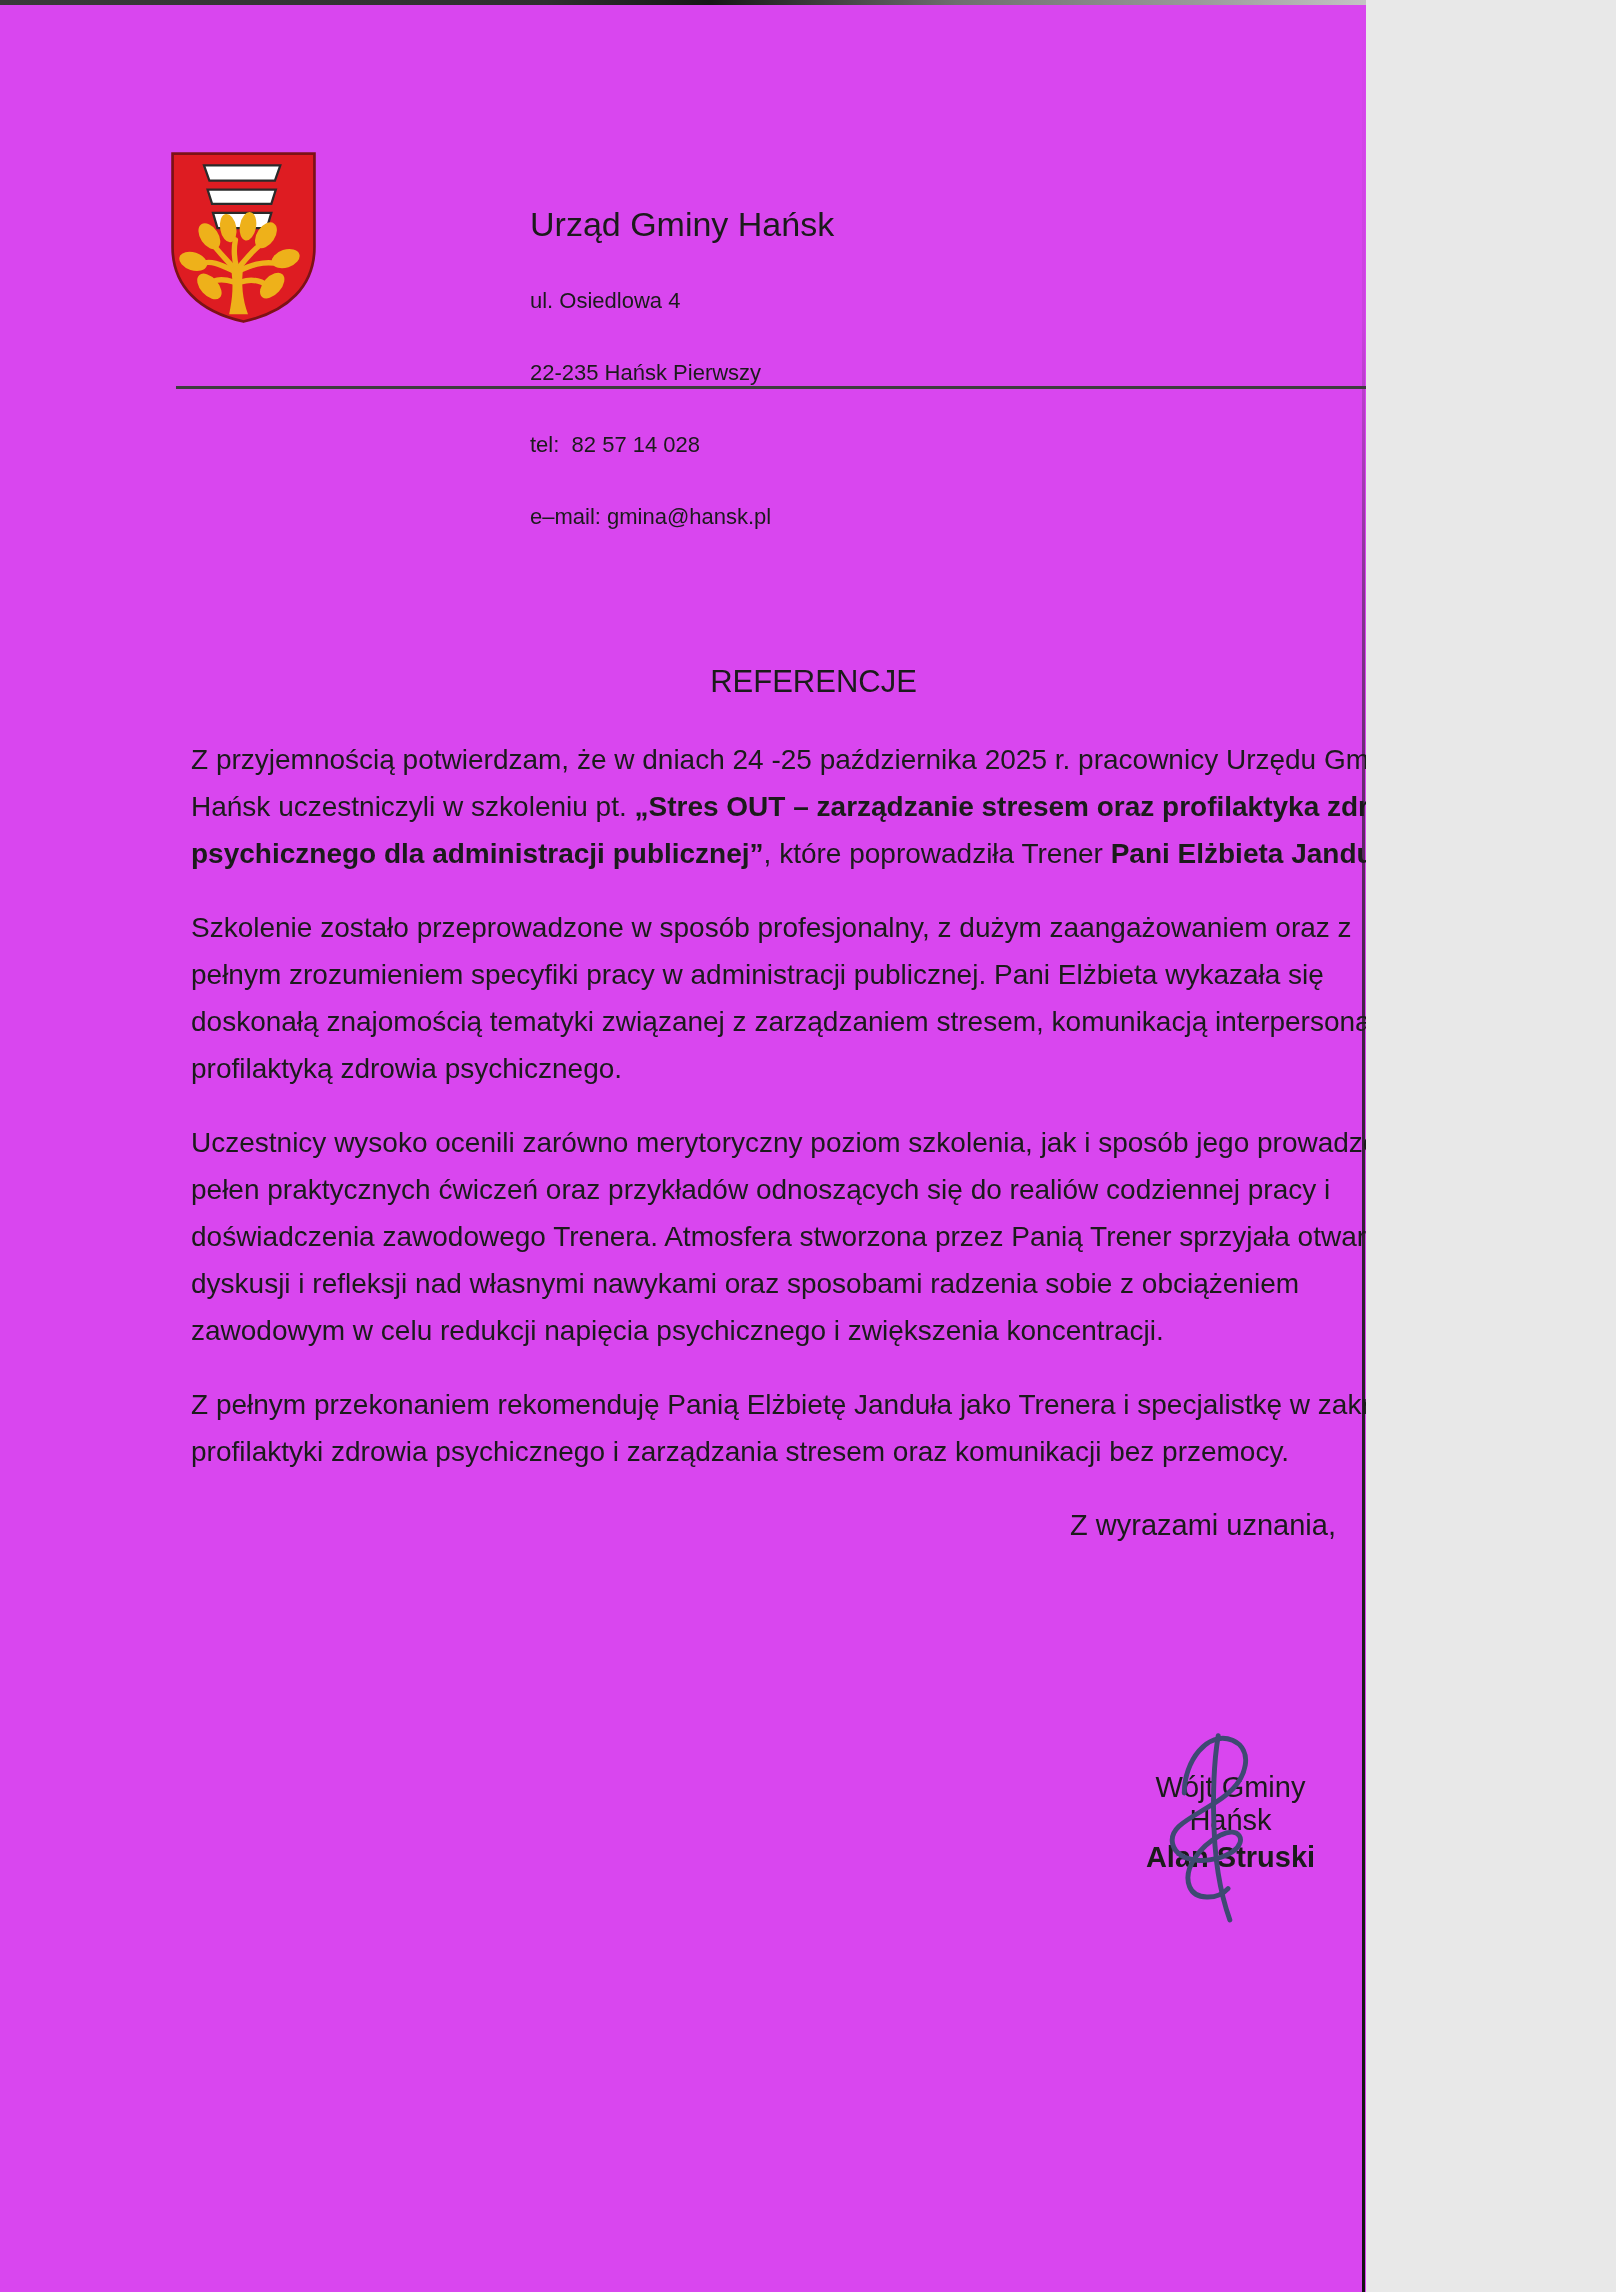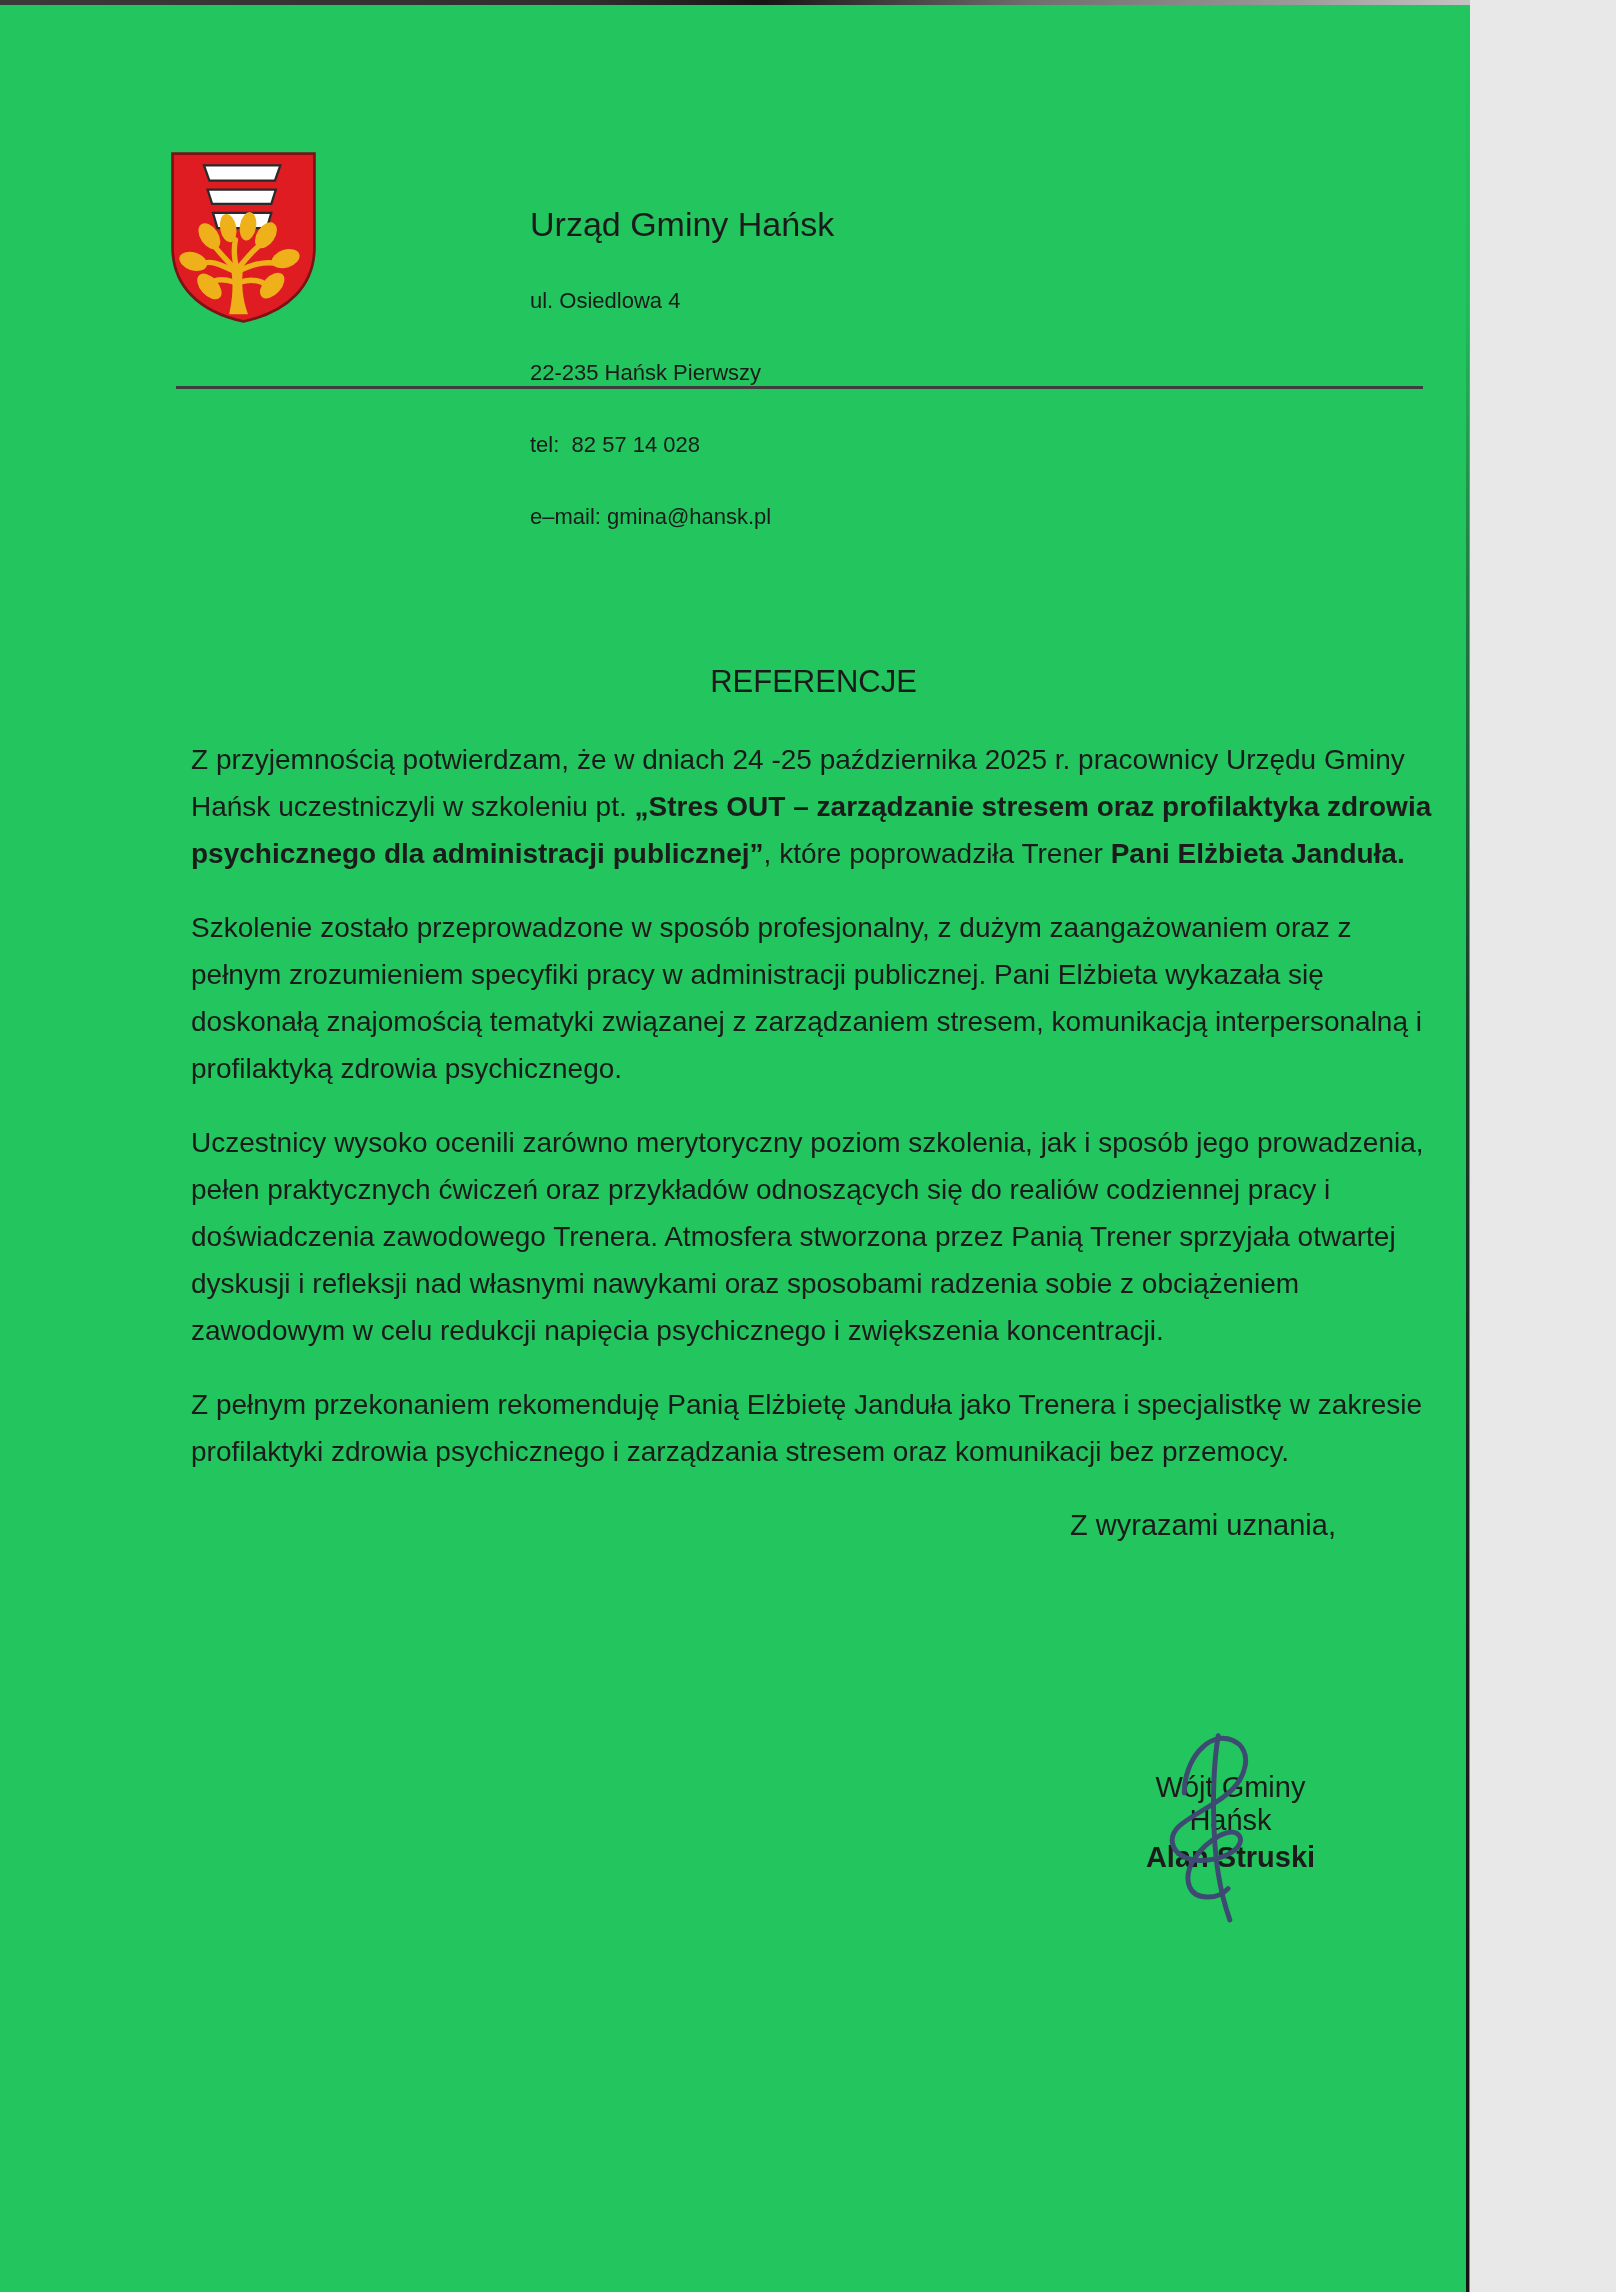--- a/index.html
+++ b/index.html
@@ -1,19 +1,19 @@
 <!DOCTYPE html>
 <html style="font-size:14.3px"><head>
 <meta charset="utf-8">
 <style>
   html,body{margin:0;padding:0;background:#e8e8e8;}
   .page{
     position:relative;
-    width:1470px;height:2293px;
-    background:#22c55e;
+    width:1366px;height:2293px;
+    background:#d946ef;
     overflow:hidden;
     font-family:"Liberation Sans", sans-serif;
     color:#1b1b1b;
   }
   
   .artifact-top{
     position:absolute;top:0;left:0;width:100%;height:4.5px;
     background:linear-gradient(to right,#3a3a3a 0%,#2f2f2f 40%,#161616 52%,#6e6e6e 70%,#9a9a9a 88%,#c4c4c4 100%);
   }
   .artifact-right{

